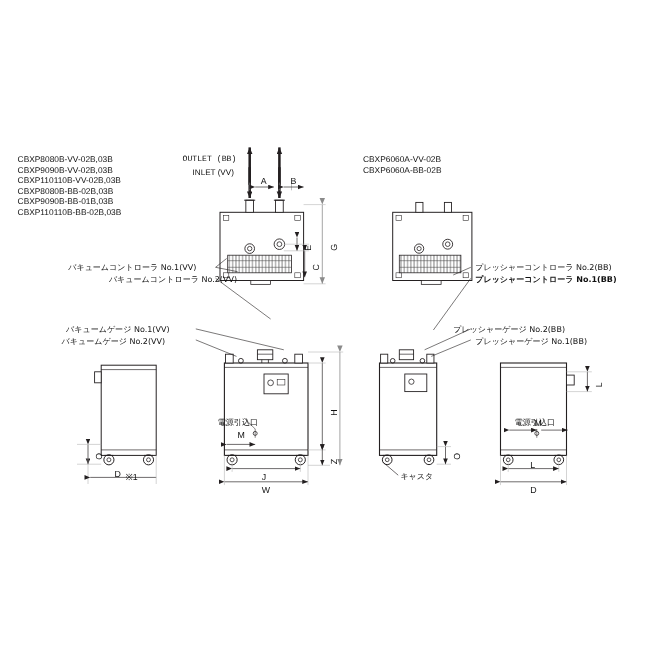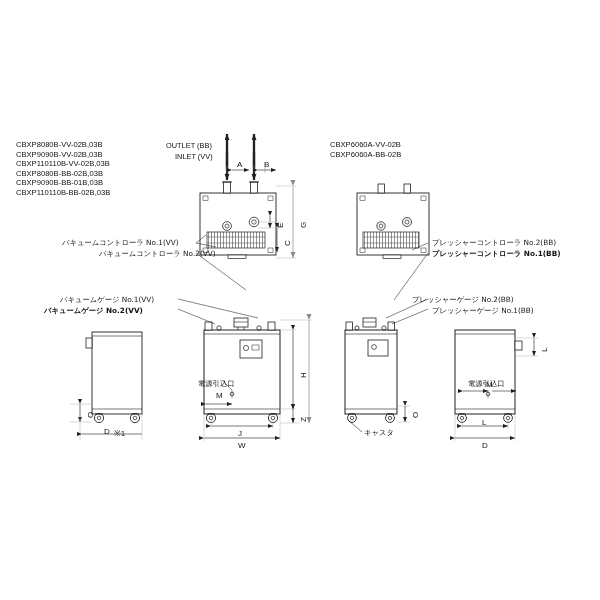--- a/index.html
+++ b/index.html
@@ -246,33 +246,33 @@
     <div>CBXP8080B-BB-02B,03B</div>
     <div>CBXP9090B-BB-01B,03B</div>
     <div>CBXP110110B-BB-02B,03B</div>
   </div>
 
   <div class="modelblock" style="left:330px;top:140px;">
     <div>CBXP6060A-VV-02B</div>
     <div>CBXP6060A-BB-02B</div>
   </div>
 
-  <div class="txt" style="left:166px;top:141px;">OUTLET (BB)</div>
+  <div class="txt" style="left:166px;top:141px;font-family:Liberation Mono, monospace;">OUTLET (BB)</div>
   <div class="txt" style="left:175px;top:152px;">INLET (VV)</div>
 
   <div class="dim" style="left:237px;top:160px;">A</div>
   <div class="dim" style="left:264px;top:160px;">B</div>
   <div class="dim rot" style="left:283px;top:246px;">C</div>
   <div class="dim rot" style="left:276px;top:228px;">E</div>
   <div class="dim rot" style="left:299px;top:228px;">G</div>
 
   <div class="txt jp" style="left:62px;top:238px;">バキュームコントローラ No.1(VV)</div>
   <div class="txt jp" style="left:62px;top:249px;margin-left:37px;">バキュームコントローラ No.2(VV)</div>
   <div class="txt jp" style="left:60px;top:295px;">バキュームゲージ No.1(VV)</div>
-  <div class="txt jp" style="left:44px;top:306px;font-weight:bold;">バキュームゲージ No.2(VV)</div>
+  <div class="txt jp" style="left:56px;top:306px;">バキュームゲージ No.2(VV)</div>
 
   <div class="txt jp" style="left:432px;top:238px;">プレッシャーコントローラ No.2(BB)</div>
   <div class="txt jp" style="left:432px;top:249px;font-weight:bold;">プレッシャーコントローラ No.1(BB)</div>
   <div class="txt jp" style="left:412px;top:295px;">プレッシャーゲージ No.2(BB)</div>
   <div class="txt jp" style="left:432px;top:306px;">プレッシャーゲージ No.1(BB)</div>
 
   <div class="txt jp" style="left:198px;top:379px;">電源引込口</div>
   <div class="dim" style="left:216px;top:391px;">M</div>
 
   <div class="txt jp" style="left:468px;top:379px;">電源引込口</div>

